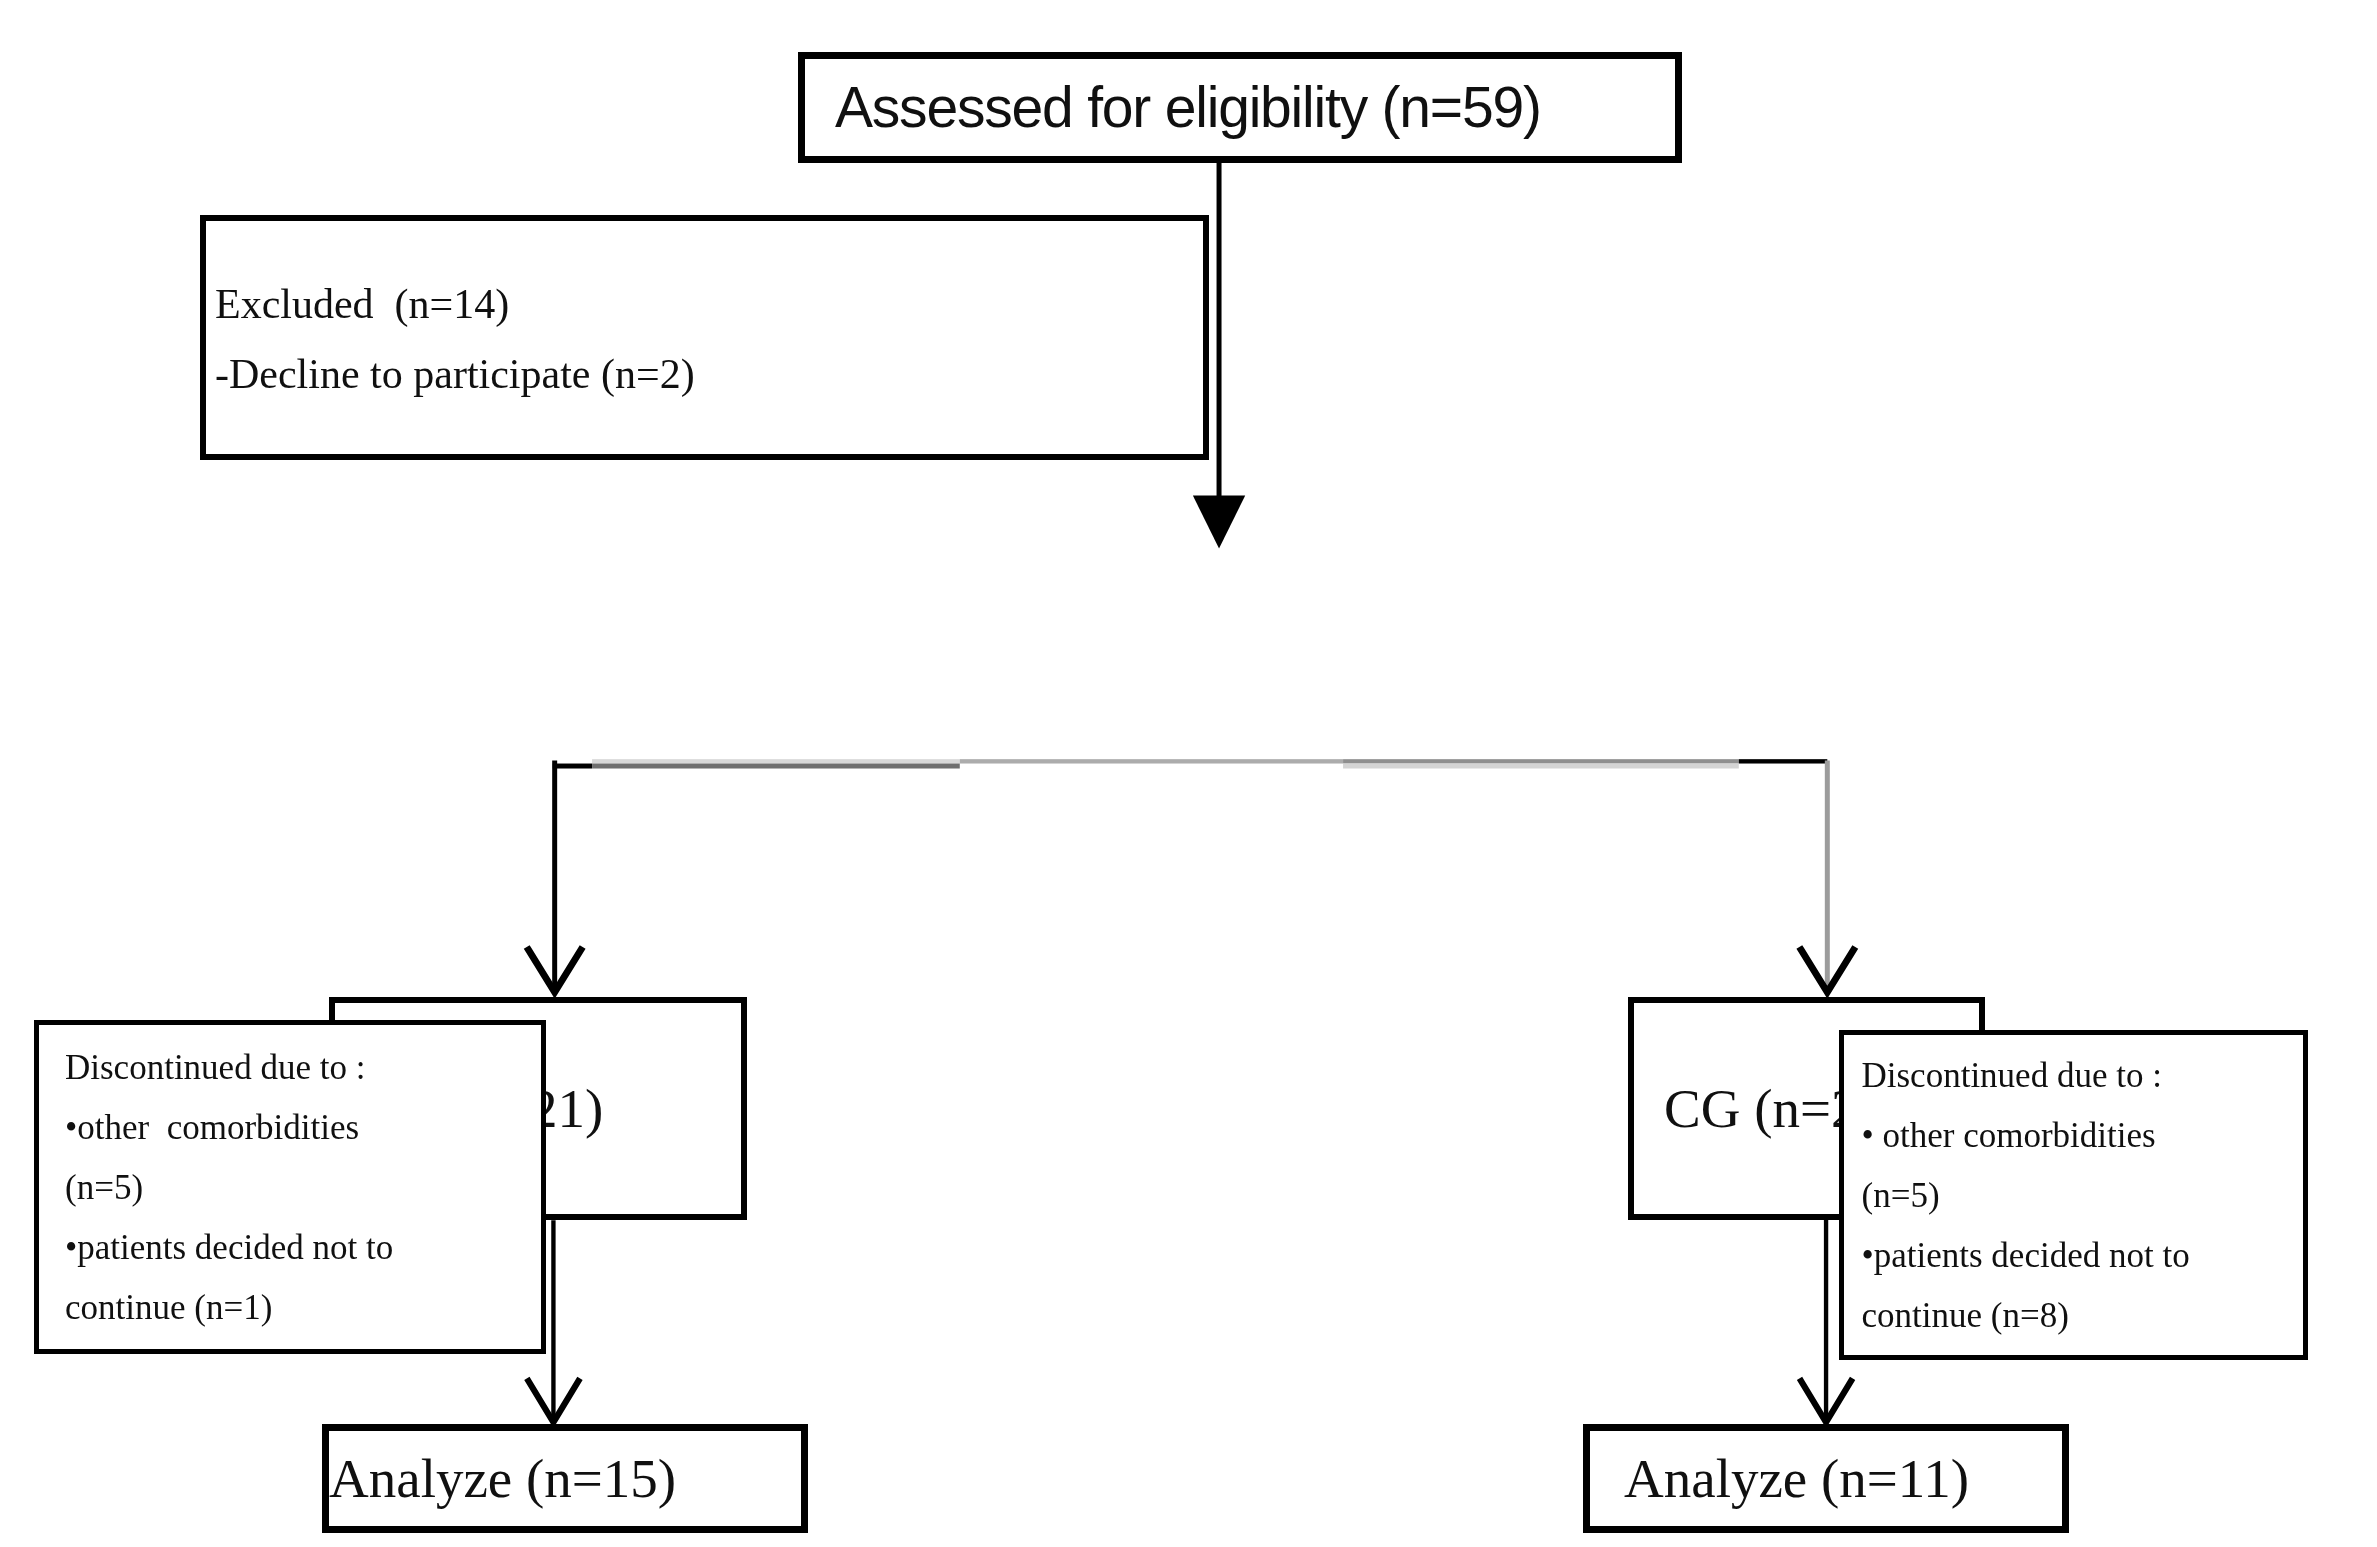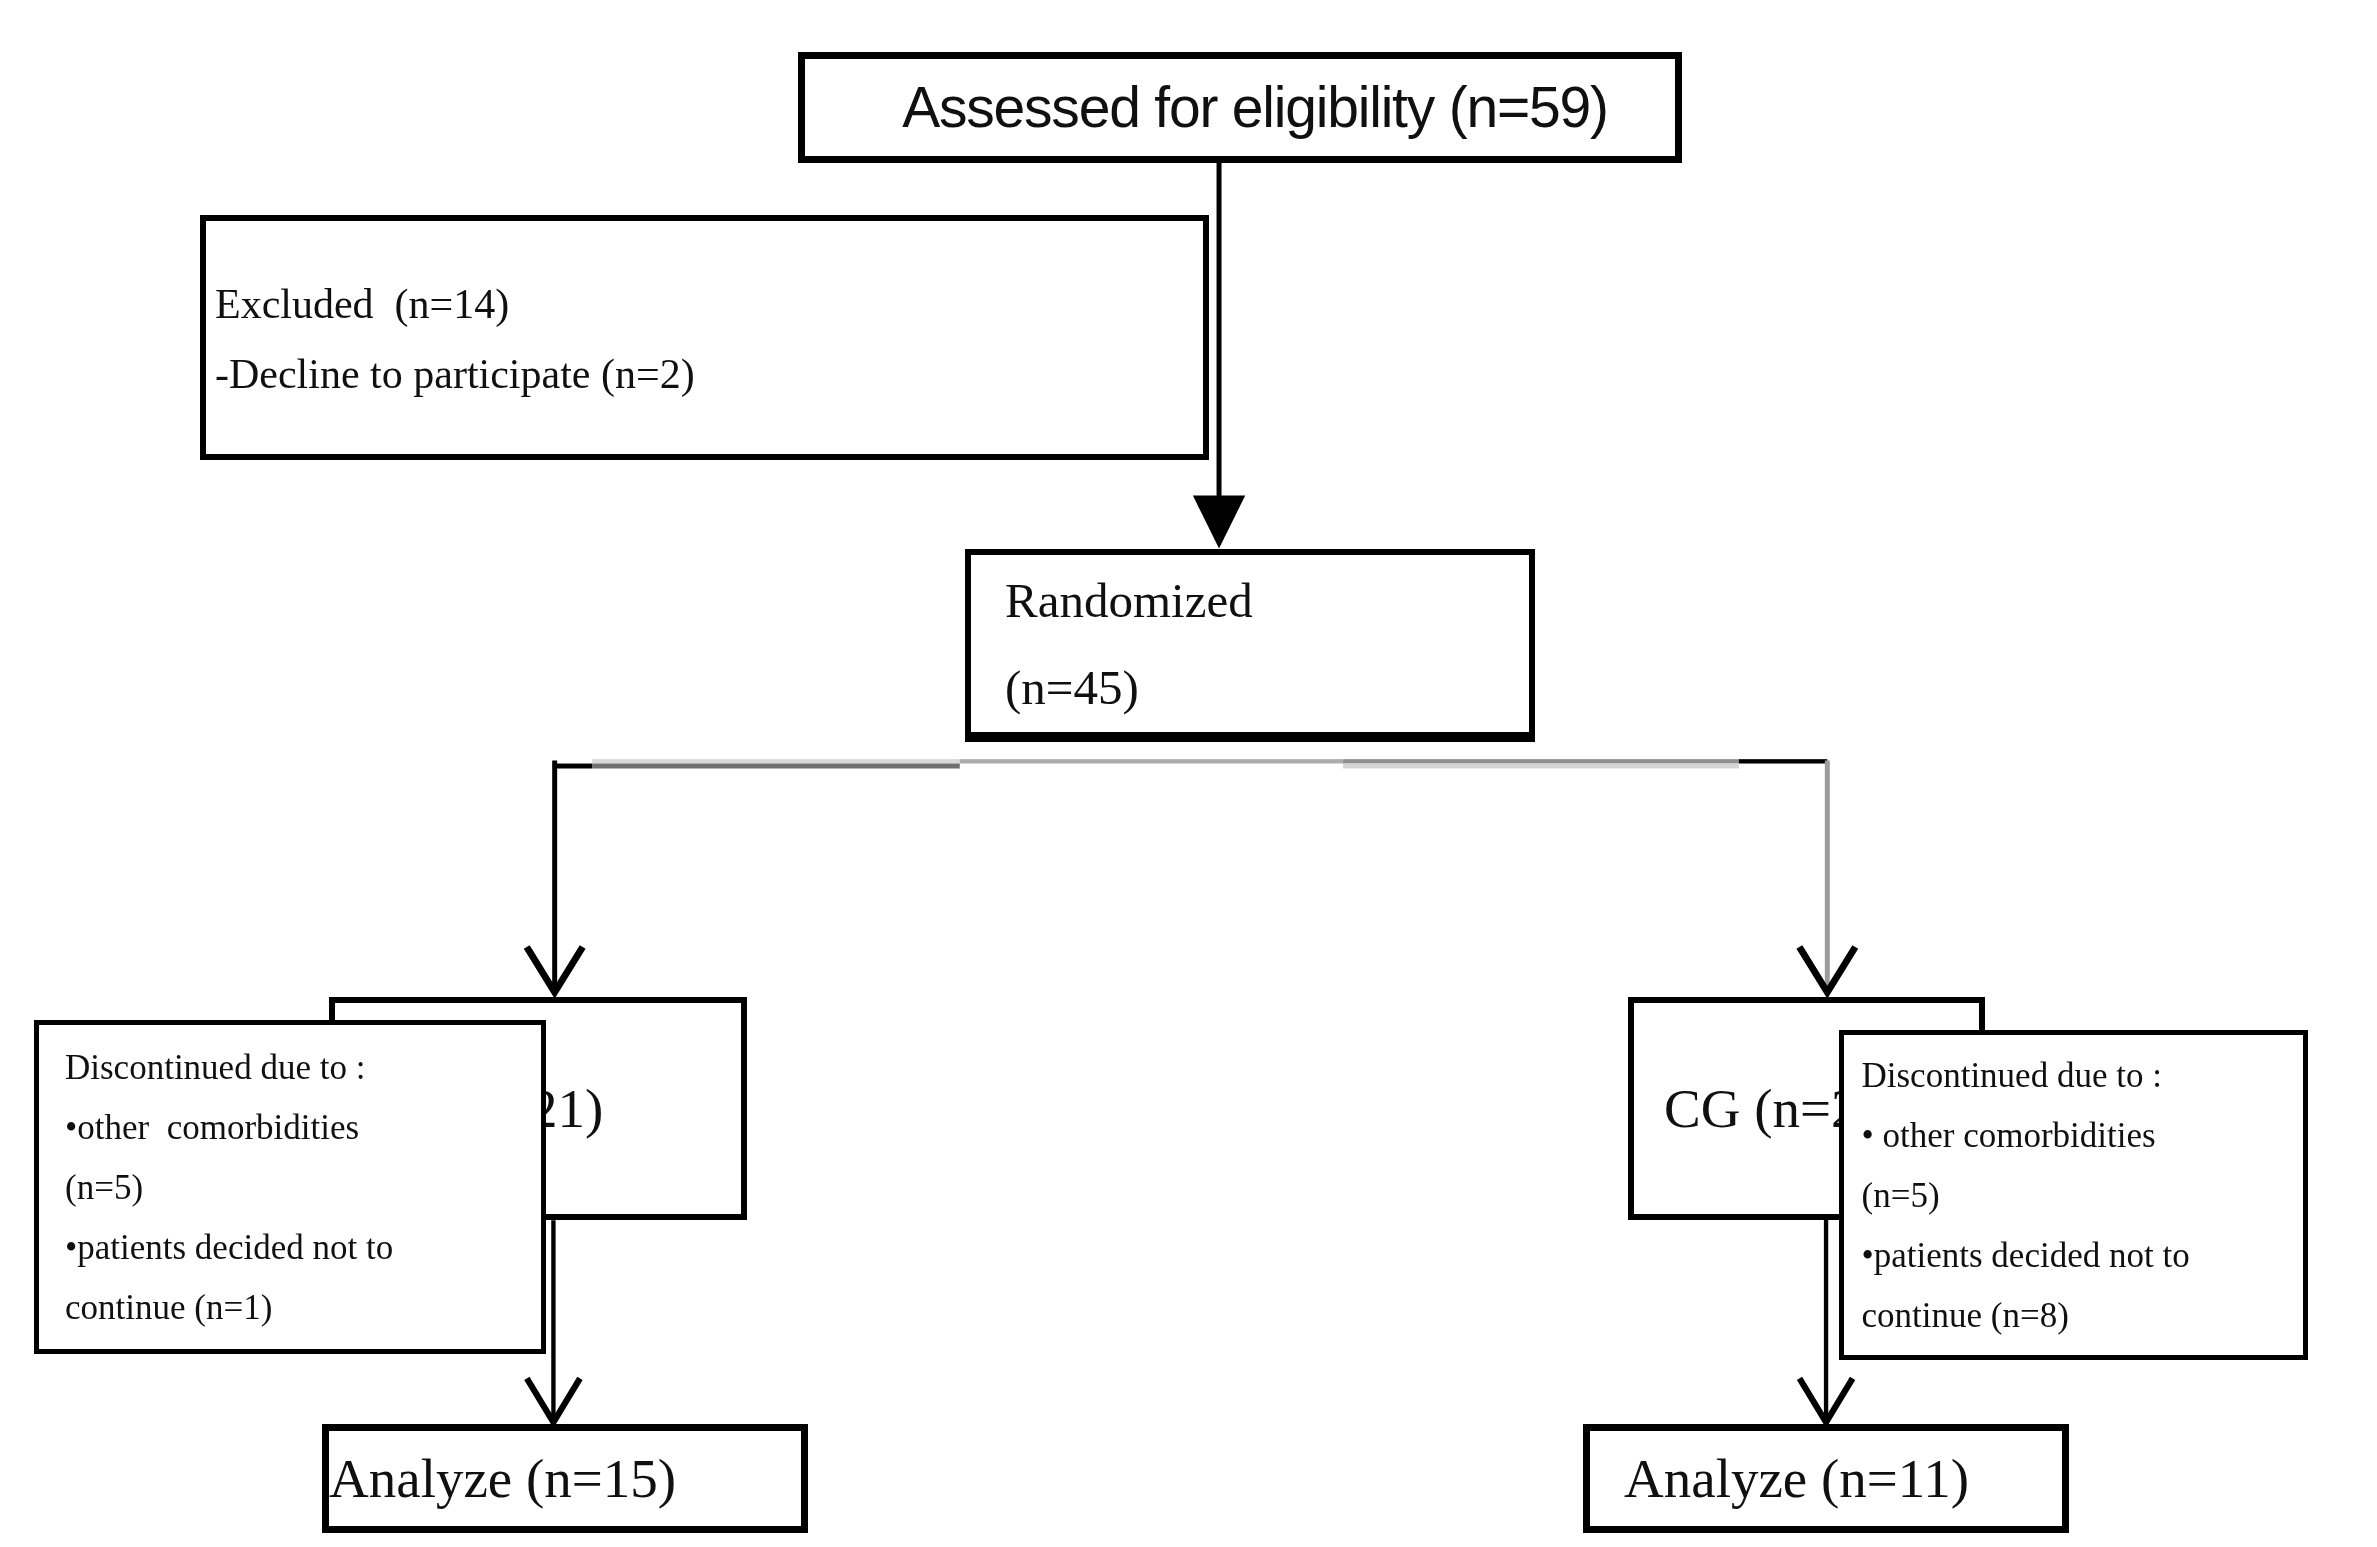--- a/index.html
+++ b/index.html
@@ -22,21 +22,20 @@
     justify-content:center;
   }
   .ln{white-space:pre-wrap;line-height:1.0;}
   
   #assessed{
     left:798px;top:52px;width:884px;height:111px;
     border-width:7.5px;
     font-family:"Liberation Sans","DejaVu Sans",sans-serif;
     font-size:57px;letter-spacing:-1.2px;
     padding-left:30px;
-    align-items:center;
   }
   #excluded{
     left:200px;top:215px;width:1009px;height:245px;
     font-size:42px;
     padding-left:9px;padding-top:3.7px;
   }
   #excluded .ln{line-height:70px;}
   #randomized{
     left:965px;top:549px;width:570px;height:193px;
     border-width:6.9px;border-bottom-width:10px;
@@ -110,24 +109,20 @@
 
   <div class="box" id="assessed">
     <div class="ln">Assessed for eligibility (n=59)</div>
   </div>
 
   <div class="box" id="excluded">
     <div class="ln">Excluded  (n=14)</div>
     <div class="ln">-Decline to participate (n=2)</div>
   </div>
 
-  <div class="box" id="randomized">
-    <div class="ln">Randomized</div>
-    <div class="ln">(n=45)</div>
-  </div>
 
   <div class="box" id="pg">
     <div class="ln">PG (n=21)</div>
   </div>
 
   <div class="box" id="cg">
     <div class="ln">CG (n=24)</div>
   </div>
 
   <div class="box" id="pg-disc">

